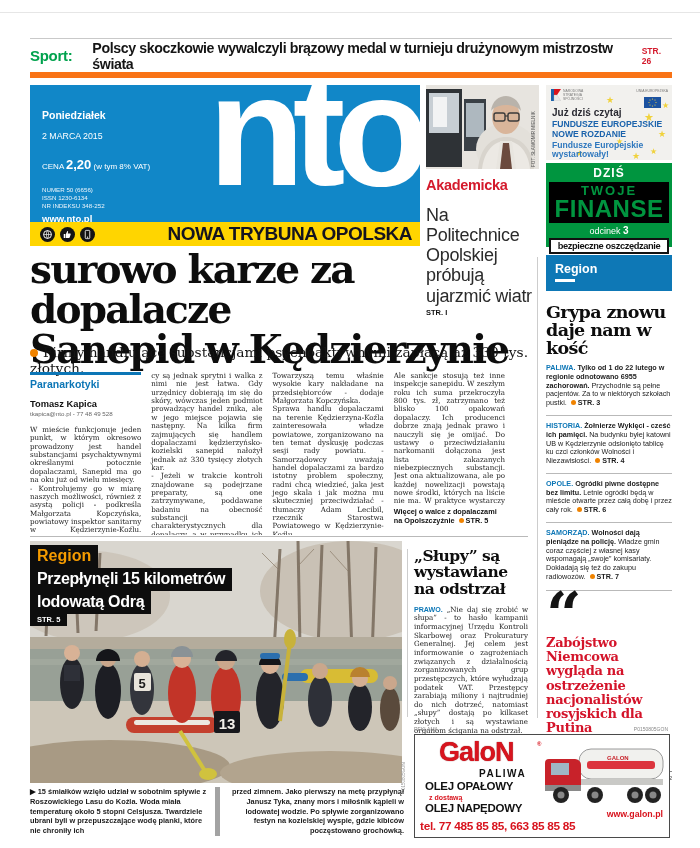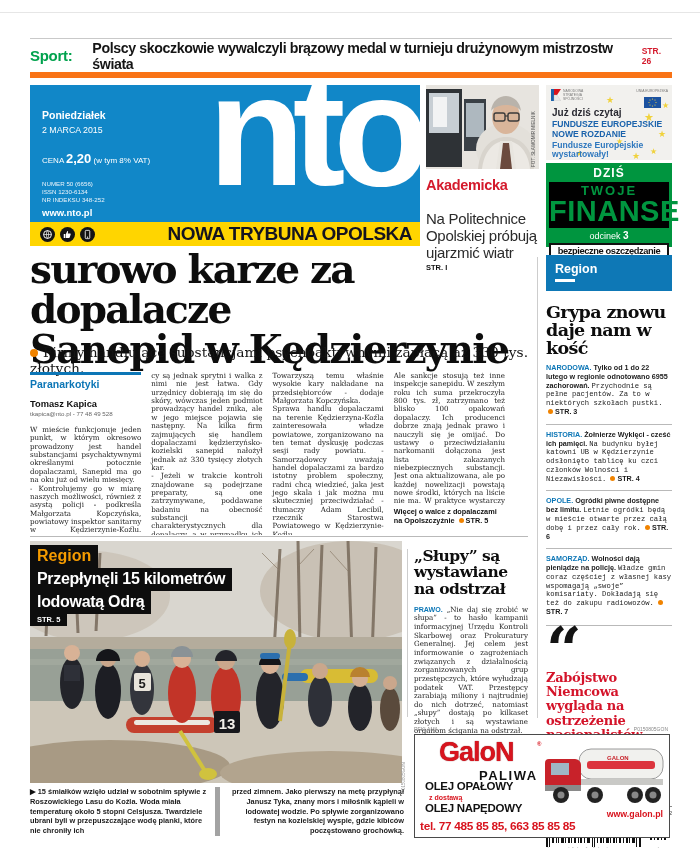--- a/index.html
+++ b/index.html
@@ -11,53 +11,53 @@
   
   .topbar{left:30px;top:38px;width:642px;height:33px;border-top:1px solid #c9c9c9;
           border-bottom:6px solid #f97316;display:flex;align-items:center;}
   .tb-section{color:#00a24d;font-weight:bold;font-size:15px;letter-spacing:-.3px;}
   .tb-head{font-weight:bold;font-size:14.2px;color:#151515;margin-left:20px;letter-spacing:-.4px;}
   .tb-page{margin-left:auto;color:#d41a2c;font-weight:bold;font-size:8.5px;}
   
   .mh-blue{left:30px;top:85px;width:390px;height:137px;background:#1187c8;color:#fff;}
   .mh-left{position:absolute;left:12px;top:24px;width:150px;}
   .mh-day{font-weight:bold;font-size:10.5px;}
-  .mh-date{font-size:8.8px;margin-top:4px;}
+  .mh-date{font-size:8.8px;margin-top:10px;}
   .mh-price{margin-top:16px;font-size:8px;}
   .mh-price b{font-size:13px;}
   .mh-nums{margin-top:14px;font-size:6.2px;line-height:1.3;color:#eaf4fb;}
   .mh-web{margin-top:3px;font-weight:bold;font-size:9.5px;}
   .mh-logo{position:absolute;right:2px;top:-34px;font-size:158px;font-weight:bold;
            letter-spacing:-12px;color:#fff;line-height:1;}
   .mh-yellow{left:30px;top:222px;width:390px;height:24px;background:#ffd500;display:flex;
              align-items:center;padding:0 8px 0 10px;box-sizing:border-box;}
   .mh-ico{width:15px;height:15px;margin-right:5px;flex:0 0 auto;}
   .mh-title{margin-left:auto;font-weight:bold;font-size:19px;color:#14141f;letter-spacing:-.5px;}
   
   .acad{left:426px;top:85px;width:113px;}
   .acad-kicker{color:#d41a2c;font-weight:bold;font-size:14.5px;margin-top:4px;letter-spacing:-.3px;}
-  .acad-text{font-size:15px;line-height:1.12;color:#2b2b2b;margin-top:18px;letter-spacing:-.3px;}
+  .acad-text{font-size:18px;line-height:1.12;color:#2b2b2b;margin-top:12px;letter-spacing:-.3px;}
   .acad-page{font-weight:bold;font-size:7.5px;margin-top:2px;}
   
   .euad{left:546px;top:85px;width:126px;height:75px;background:#f2f1ee;overflow:hidden;}
   .eu-star{position:absolute;color:#f0d23c;font-size:9px;}
   .eu-row{position:absolute;left:5px;top:4px;right:4px;display:flex;justify-content:space-between;align-items:flex-start;}
   .nss{display:flex;align-items:center;}
   .nss-txt{font-size:3.4px;color:#777;margin-left:2px;line-height:1.2;width:34px;}
   .eu-right{text-align:center;}
   .eu-lab{font-size:3.4px;color:#777;margin-bottom:1px;}
   .eu1{position:absolute;left:6px;top:22px;font-weight:bold;font-size:10px;color:#2b2b33;}
   .eu2{position:absolute;left:6px;top:35px;font-weight:bold;font-size:8.6px;color:#1b63ac;line-height:1.15;}
   .eu3{position:absolute;left:6px;top:56px;font-weight:bold;font-size:8.6px;color:#2f78be;line-height:1.1;}
   
   .fin{left:546px;top:163px;width:126px;height:84px;background:#00953f;box-sizing:border-box;padding:3px;}
   .fin-top{color:#fff;font-weight:bold;font-size:12px;text-align:center;letter-spacing:1px;}
   .fin-inner{background:#000000;margin-top:2px;text-align:center;padding:1px 0 2px;}
   .fin-twoje{color:#00953f;font-weight:bold;font-size:13px;letter-spacing:2px;}
-  .fin-fin{color:#00953f;font-weight:bold;font-size:29px;letter-spacing:.5px;line-height:.95;}
+  .fin-fin{color:#00953f;font-weight:bold;font-size:24px;letter-spacing:.5px;line-height:.95;}
   .fin-odc{color:#fff;font-size:9px;text-align:center;margin-top:2px;}
   .fin-odc b{font-size:10px;}
   .fin-bot{background:#fff;border:2px solid #111;margin-top:2px;text-align:center;
            font-weight:bold;font-size:9.3px;color:#111;padding:1px 0;letter-spacing:-.4px;}
   
   .headline{left:30px;top:250px;width:530px;font-family:"DejaVu Serif",serif;font-weight:bold;
             font-size:39px;line-height:1.02;letter-spacing:-1.8px;color:#0d0d0d;}
   .standfirst{left:30px;top:344px;width:520px;font-family:"DejaVu Serif",serif;font-size:13.8px;color:#141414;}
   .bullet{display:inline-block;width:8px;height:8px;border-radius:50%;background:#f08300;margin-right:5px;}
   .cols{left:30px;top:372px;width:475px;height:163px;display:flex;gap:10px;overflow:hidden;}
@@ -77,21 +77,21 @@
   .sb{left:546px;top:255px;width:126px;}
   .sb-box{position:relative;width:126px;height:36px;background:#0e78b6;}
   .sb-box span{position:absolute;left:9px;top:7px;color:#fff;font-weight:bold;font-size:12.5px;}
   .sb-bar{position:absolute;left:9px;top:24px;width:20px;height:3px;background:#fff;}
   .sb-title{font-family:"DejaVu Serif",serif;font-weight:bold;font-size:17.5px;line-height:1.03;
             margin-top:12px;letter-spacing:-.6px;color:#0d0d0d;}
   .sb-item{margin-top:7px;font-size:7.2px;line-height:1.22;color:#1c1c1c;}
   .sb-item.sep{border-top:1px solid #b9b9b9;padding-top:6px;}
   .sb-tag{color:#0c76b6;font-weight:bold;}
   .sb-bold{font-weight:bold;}
-  .sb-norm{font-family:Liberation Mono, monospace;}
+  .sb-norm{font-family:Liberation Sans, sans-serif;}
   .sb-page{font-weight:bold;}
   .quote{border-top:1px solid #b9b9b9;margin-top:8px;padding-top:2px;}
   .q-mark{font-family:"DejaVu Serif",serif;font-weight:bold;font-size:62px;line-height:.72;
           height:40px;color:#141414;letter-spacing:-4px;}
   .q-title{color:#d4142a;font-family:"DejaVu Serif",serif;font-weight:bold;font-size:13px;
            line-height:1.1;margin-top:3px;letter-spacing:-.3px;}
   .q-rozmowa{font-family:"DejaVu Serif",serif;font-size:7.8px;color:#555;margin-top:8px;}
   .q-author{font-weight:bold;font-size:8.2px;margin-top:1px;}
   .issn-row{border-top:1px solid #8a8a8a;margin-top:8px;padding-top:3px;display:flex;
             justify-content:space-between;font-size:5.6px;color:#333;}
@@ -109,21 +109,21 @@
   .sl-body{margin-top:9px;font-family:"DejaVu Serif",serif;font-size:7.1px;line-height:1.22;
            text-align:justify;color:#1a1a1a;}
   .sl-page{font-weight:bold;font-size:7.3px;margin-top:3px;}
   
   .rek-row{left:414px;top:726px;width:254px;display:flex;justify-content:space-between;
            font-size:5px;color:#888;}
   .galon{left:414px;top:734px;width:254px;height:102px;border:1px solid #4a4a4a;background:#fff;}
   .g-brand{position:absolute;left:24px;top:2px;color:#d8141e;font-weight:bold;font-size:27px;
            letter-spacing:-1px;text-shadow:0 0 1px #7a0c10;}
   .g-reg{position:absolute;left:122px;top:6px;color:#d8141e;font-size:6px;font-weight:bold;}
-  .g-paliwa{position:absolute;left:64px;top:33px;font-weight:bold;font-size:13px;letter-spacing:1.5px;}
+  .g-paliwa{position:absolute;left:64px;top:33px;font-weight:bold;font-size:10px;letter-spacing:1.5px;}
   .g-o1{position:absolute;left:10px;top:45px;font-weight:bold;font-size:11.5px;letter-spacing:-.3px;}
   .g-zd{position:absolute;left:14px;top:59px;font-weight:bold;font-size:7px;color:#d8141e;}
   .g-o2{position:absolute;left:10px;top:67px;font-weight:bold;font-size:11.5px;letter-spacing:-.3px;}
   .g-tel{position:absolute;left:5px;top:84px;font-weight:bold;font-size:11.8px;color:#d8141e;letter-spacing:-.3px;}
   .g-web{position:absolute;right:6px;top:74px;font-weight:bold;font-size:8.8px;color:#d8141e;}
   .g-truck{position:absolute;right:4px;top:4px;}
   .adid{left:401px;top:790px;transform:rotate(-90deg);transform-origin:left top;
         font-size:4.5px;color:#999;white-space:nowrap;}
   
   .cap{left:30px;top:787px;width:374px;display:flex;font-weight:bold;font-size:7.4px;
@@ -298,21 +298,21 @@
   <div class="abs v-rule2"></div>
 
   <div class="abs sb">
     <div class="sb-box">
       <span>Region</span>
       <div class="sb-bar"></div>
     </div>
     <div class="sb-title serif">Grypa znowu daje nam w kość</div>
 
     <div class="sb-item">
-      <span class="sb-tag">NARODOWA.</span>
+      <span class="sb-tag">PALIWA.</span>
       <span class="sb-bold">Tylko od 1 do 22 lutego w regionie odnotowano 6955 zachorowań.</span>
       <span class="sb-norm">Przychodnie są pełne pacjentów. Za to w niektórych szkołach pustki.</span>
       <span class="sbul"></span><span class="sb-page">STR. 3</span>
     </div>
     <div class="sb-item sep">
       <span class="sb-tag">HISTORIA.</span>
       <span class="sb-bold">Żołnierze Wyklęci - cześć ich pamięci.</span>
       <span class="sb-norm">Na budynku byłej katowni UB w Kędzierzynie odsłonięto tablicę ku czci członków Wolności i Niezawisłości.</span>
       <span class="sbul"></span><span class="sb-page">STR. 4</span>
     </div>

